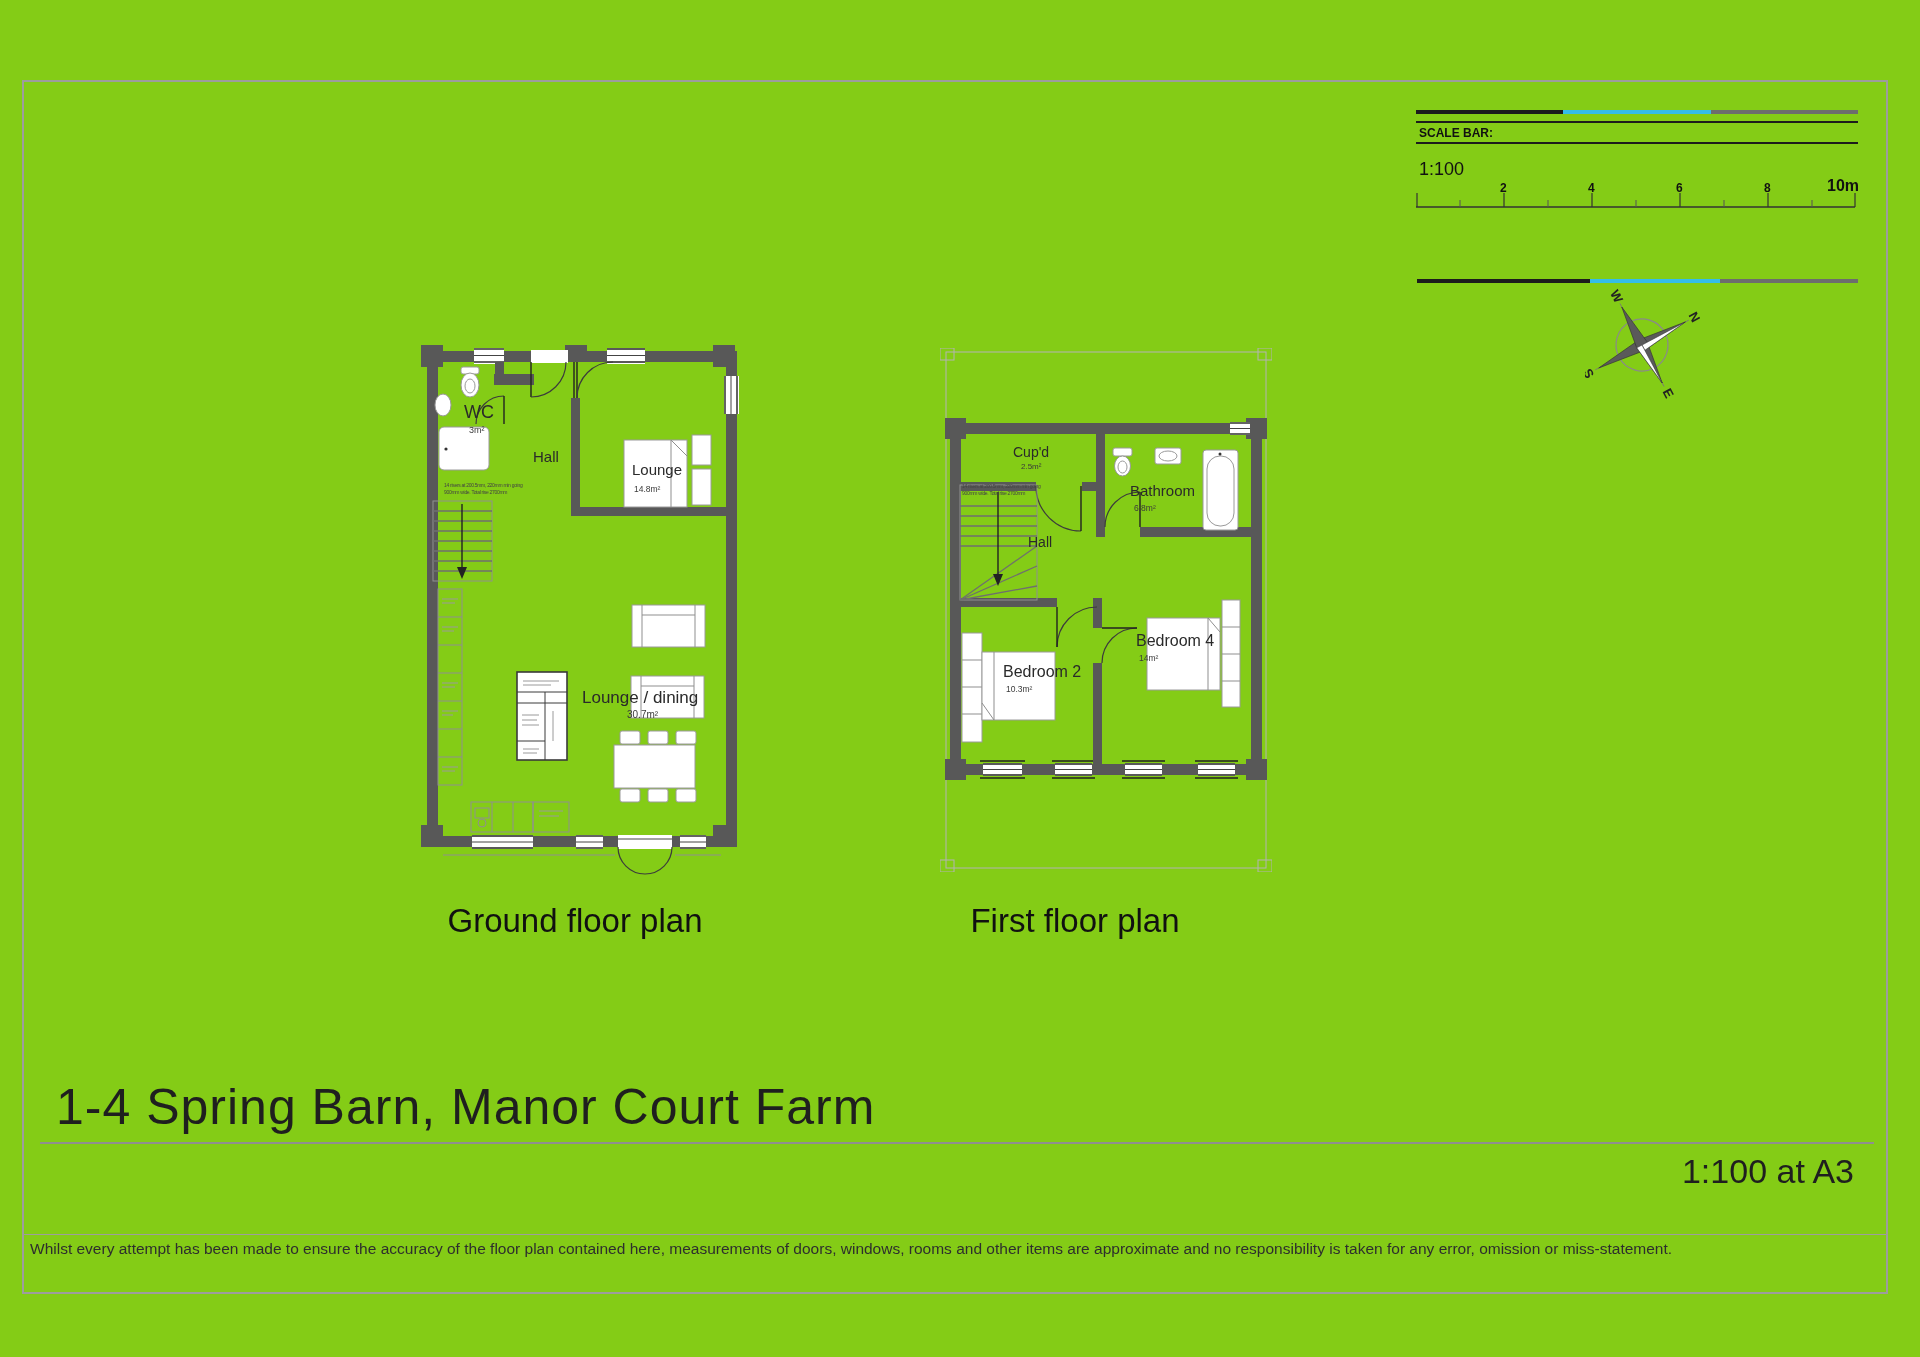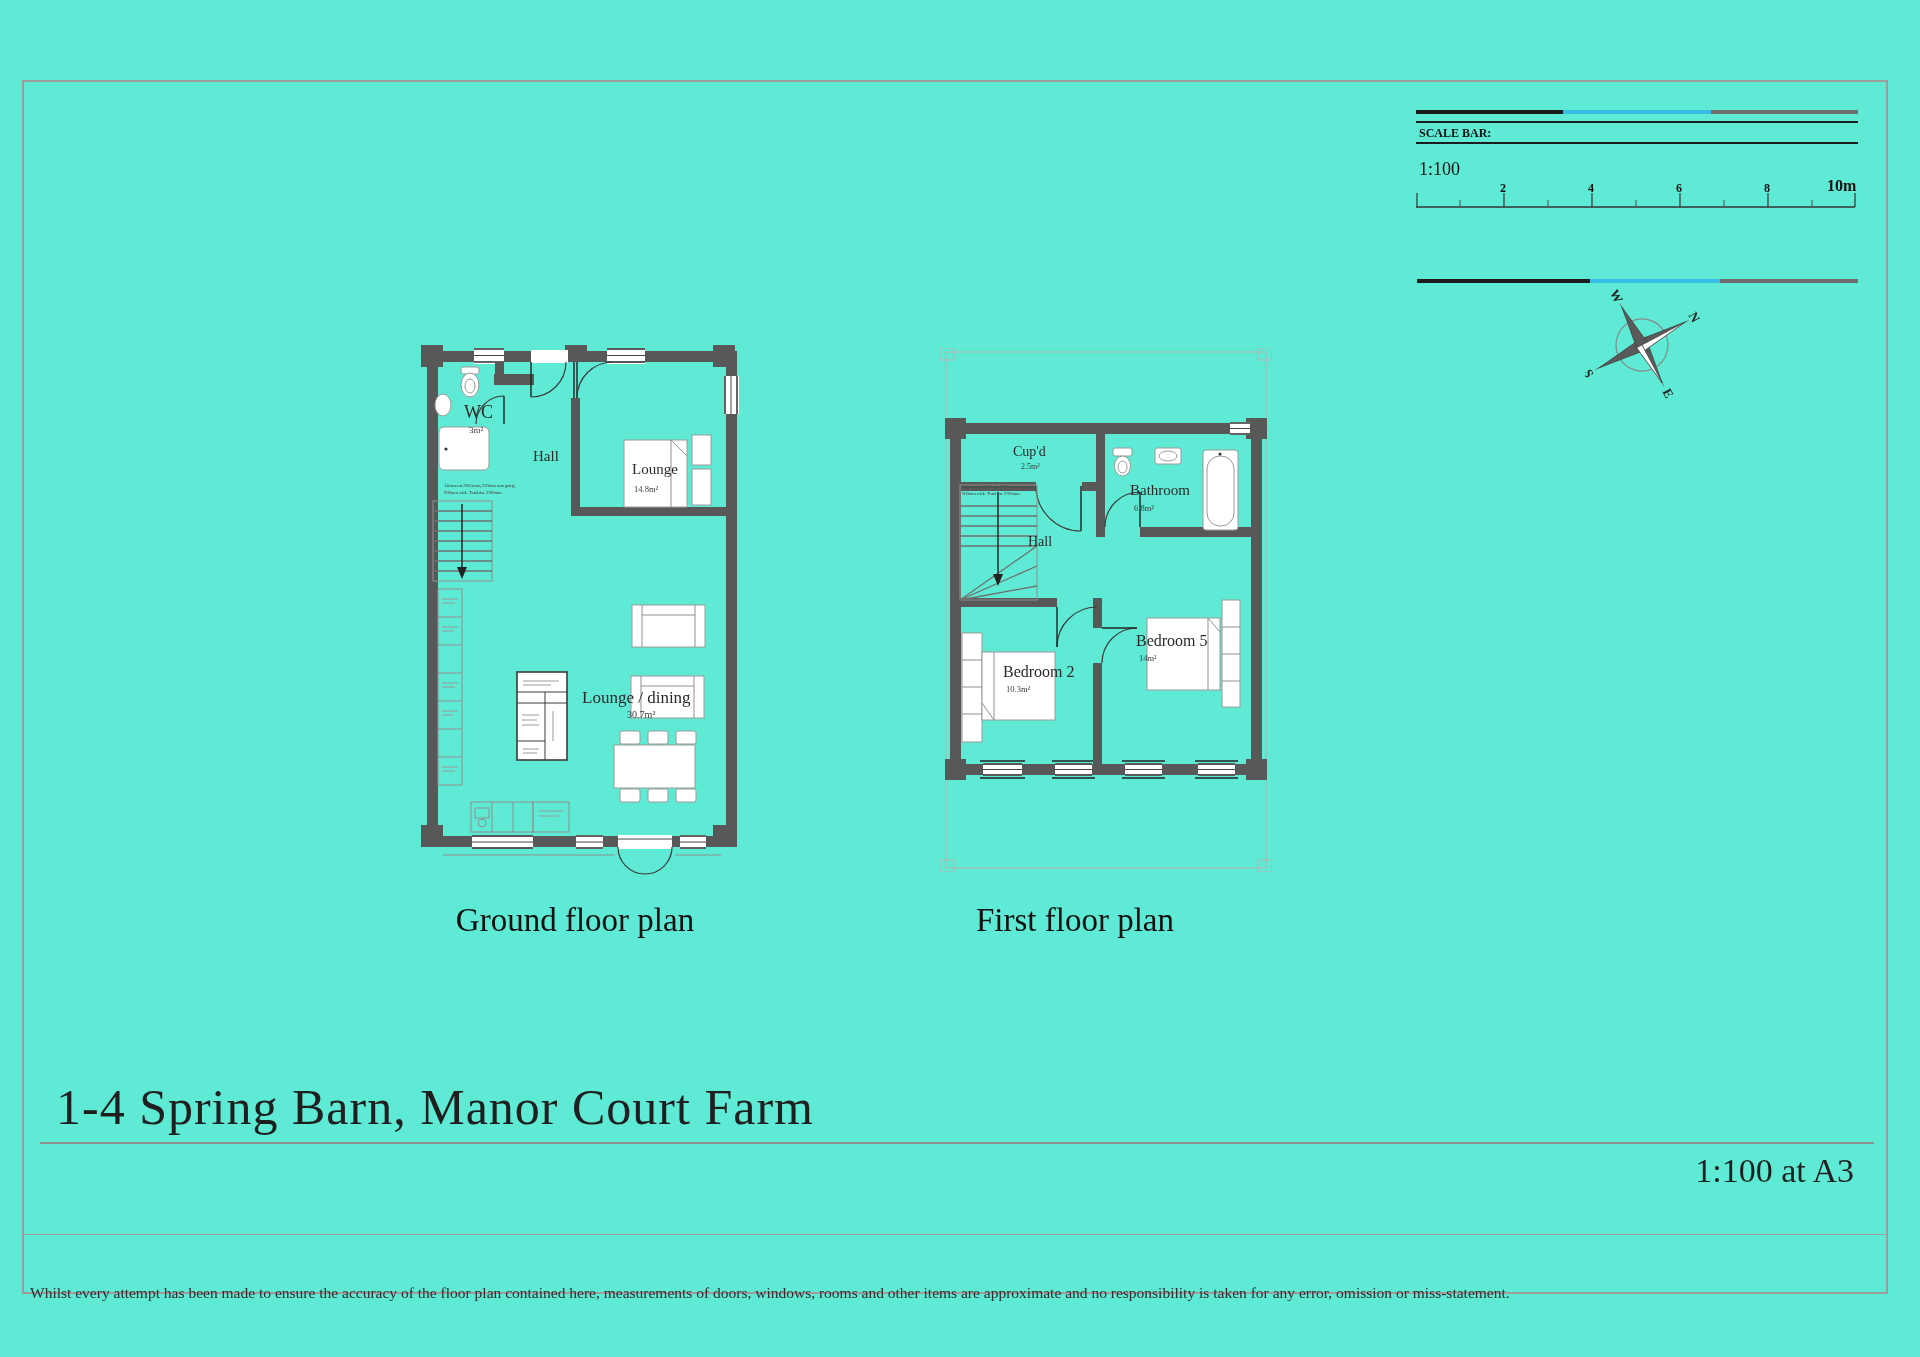--- a/index.html
+++ b/index.html
@@ -1,31 +1,31 @@
 <!DOCTYPE html>
 <html><head>
 <meta charset="utf-8">
 <style>
   html,body{margin:0;padding:0;background:#ffffff;}
-  .page{position:relative;width:1920px;height:1357px;background:#5eead4;overflow:hidden;
-        font-family:Liberation Serif, serif;color:#1a1a1a;}
+  .page{position:relative;width:1920px;height:1357px;background:#84cc16;overflow:hidden;
+        font-family:Liberation Sans, sans-serif;color:#1a1a1a;}
   .abs{position:absolute;}
   .frame{position:absolute;left:22px;top:80px;width:1866px;height:1214px;
          border:2px solid #9d9d9d;box-sizing:border-box;}
   .hline{position:absolute;background:#1c1c1c;}
   .seg{position:absolute;height:4px;}
   .small-bold{font-weight:bold;color:#111;}
   .micro{position:absolute;font-size:5px;line-height:7px;color:#444;white-space:nowrap;letter-spacing:-0.3px;}
   .roomname{position:absolute;color:#2a2a2a;white-space:nowrap;}
   .roomarea{position:absolute;color:#3a3a3a;white-space:nowrap;}
   .plantitle{position:absolute;transform:translateX(-50%);font-size:33px;color:#111;white-space:nowrap;}
   .bigtitle{position:absolute;font-size:50px;letter-spacing:1px;color:#1f1f1f;white-space:nowrap;}
   .subtitle{position:absolute;font-size:34px;color:#1f1f1f;white-space:pre;}
   .scalenote{position:absolute;font-size:34px;color:#1f1f1f;white-space:nowrap;}
-  .disc{position:absolute;font-size:15.5px;color:#2e2e2e;white-space:nowrap;margin-top:44px;}
+  .disc{position:absolute;font-size:15.5px;color:#2e2e2e;white-space:nowrap;}
   svg{display:block;}
   .wall{fill:#585858;stroke:none;}
   .thin{stroke:#8f8f8f;stroke-width:1;fill:none;}
   .thin2{stroke:#6f6f6f;stroke-width:1.3;fill:none;}
   .furn{stroke:#9a9a9a;stroke-width:1;fill:#ffffff;}
   .darkline{stroke:#222;stroke-width:1.4;fill:none;}
   .arc{stroke:#3c3c3c;stroke-width:1.2;fill:none;}
   .winline{stroke:#444;stroke-width:1;fill:none;}
   .mark{stroke:#9a9a9a;stroke-width:1;}
 </style>
@@ -355,21 +355,21 @@
     <line class="thin" x1="282" y1="333" x2="300" y2="333"></line>
   </svg>
 
   <div class="roomname" style="left:1013px;top:444px;font-size:14px;">Cup'd</div>
   <div class="roomarea" style="left:1021px;top:462px;font-size:8px;">2.5m²</div>
   <div class="roomname" style="left:1130px;top:482px;font-size:15px;">Bathroom</div>
   <div class="roomarea" style="left:1134px;top:503px;font-size:8.5px;">6.8m²</div>
   <div class="roomname" style="left:1028px;top:534px;font-size:14px;">Hall</div>
   <div class="roomname" style="left:1003px;top:663px;font-size:16px;">Bedroom 2</div>
   <div class="roomarea" style="left:1006px;top:684px;font-size:8.5px;">10.3m²</div>
-  <div class="roomname" style="left:1136px;top:632px;font-size:16px;">Bedroom 5</div>
+  <div class="roomname" style="left:1136px;top:632px;font-size:16px;">Bedroom 4</div>
   <div class="roomarea" style="left:1139px;top:653px;font-size:8.5px;">14m²</div>
   <div class="micro" style="left:962px;top:483px;">14 risers at 200.5mm, 220mm min going</div>
   <div class="micro" style="left:962px;top:490px;">900mm wide. Total rise 2700mm</div>
 
   <div class="plantitle" style="left:575px;top:902px;">Ground floor plan</div>
   <div class="plantitle" style="left:1075px;top:902px;">First floor plan</div>
 
   <div class="bigtitle" style="left:56px;top:1078px;">1-4 Spring Barn, Manor Court Farm</div>
   <div class="abs" style="left:40px;top:1142px;width:1834px;height:2px;background:#8f8f8f;"></div>
   <div class="scalenote" style="right:66px;top:1152px;margin-left:38px;">1:100 at A3</div>

